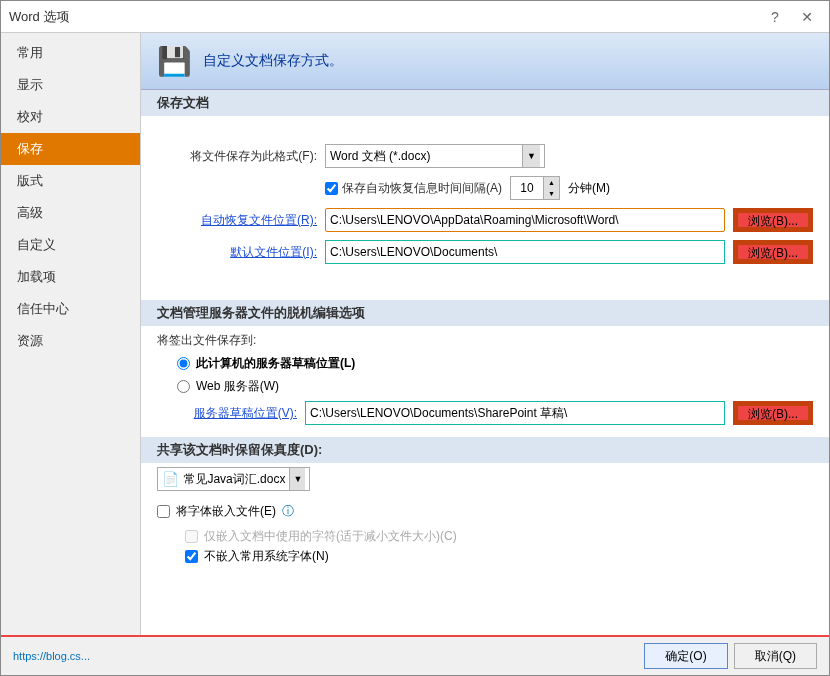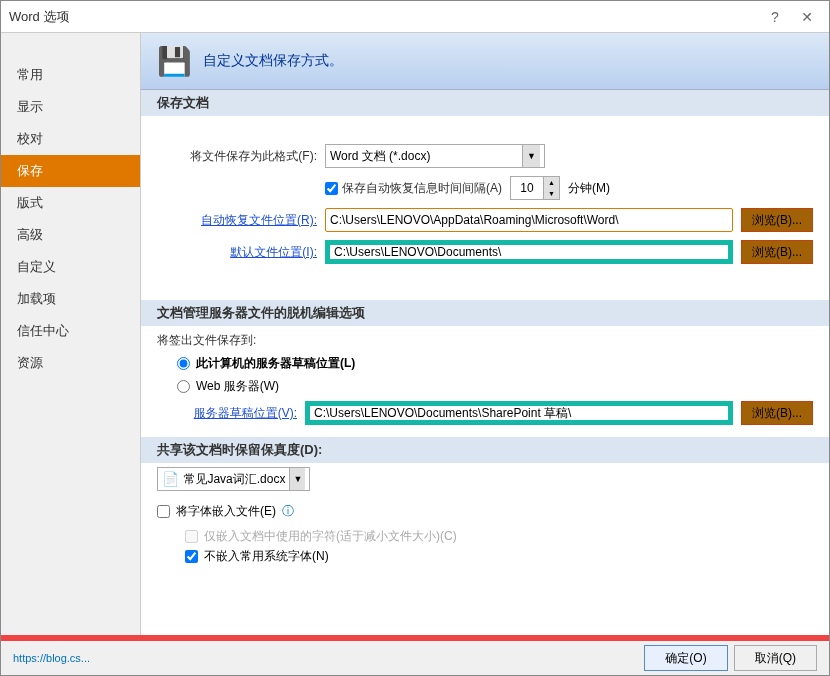--- a/index.html
+++ b/index.html
@@ -63,21 +63,21 @@
       display: flex;
       flex: 1;
       overflow: hidden;
     }
 
     
     .sidebar {
       width: 140px;
       background: #f0f0f0;
       border-right: 1px solid #ccc;
-      padding: 26px 0;
+      padding: 4px 0;
     }
     .sidebar-item {
       padding: 7px 16px;
       cursor: pointer;
       color: #333;
       font-size: 13px;
       white-space: nowrap;
     }
     .sidebar-item.active {
       background: #e07800;
@@ -216,35 +216,35 @@
       justify-content: center;
       cursor: pointer;
       font-size: 7px;
       line-height: 1;
       border: none;
     }
 
     .path-input {
       flex: 1;
       height: 24px;
-      border: 5px solid #14b8a6;
+      border: 1px solid #14b8a6;
       font-size: 12px;
       padding: 0 4px;
       outline: none;
       background: #fff;
     }
     .path-input.highlighted {
       border: 1px solid #e07800;
       border-radius: 2px;
     }
     .browse-btn {
       height: 24px;
       padding: 0 10px;
-      border: 1px solid #c2410c;
-      background: #a16207;
+      border: 5px solid #c2410c;
+      background: #ef4444;
       font-size: 12px;
       cursor: pointer;
       white-space: nowrap;
     }
 
     .sub-section {
       padding: 6px 16px 4px 16px;
     }
     .sub-label {
       font-size: 12px;
@@ -306,21 +306,21 @@
       margin-bottom: 3px;
       padding-left: 28px;
     }
     .disabled-text {
       color: #aaa;
     }
 
     
     .footer {
       background: #f0f0f0;
-      border-top: 6px solid #ef4444;
+      border-top: 2px solid #ef4444;
       display: flex;
       justify-content: flex-end;
       align-items: center;
       padding: 6px 12px;
       gap: 6px;
       height: 40px;
     }
     .footer-url {
       flex: 1;
       font-size: 11px;

